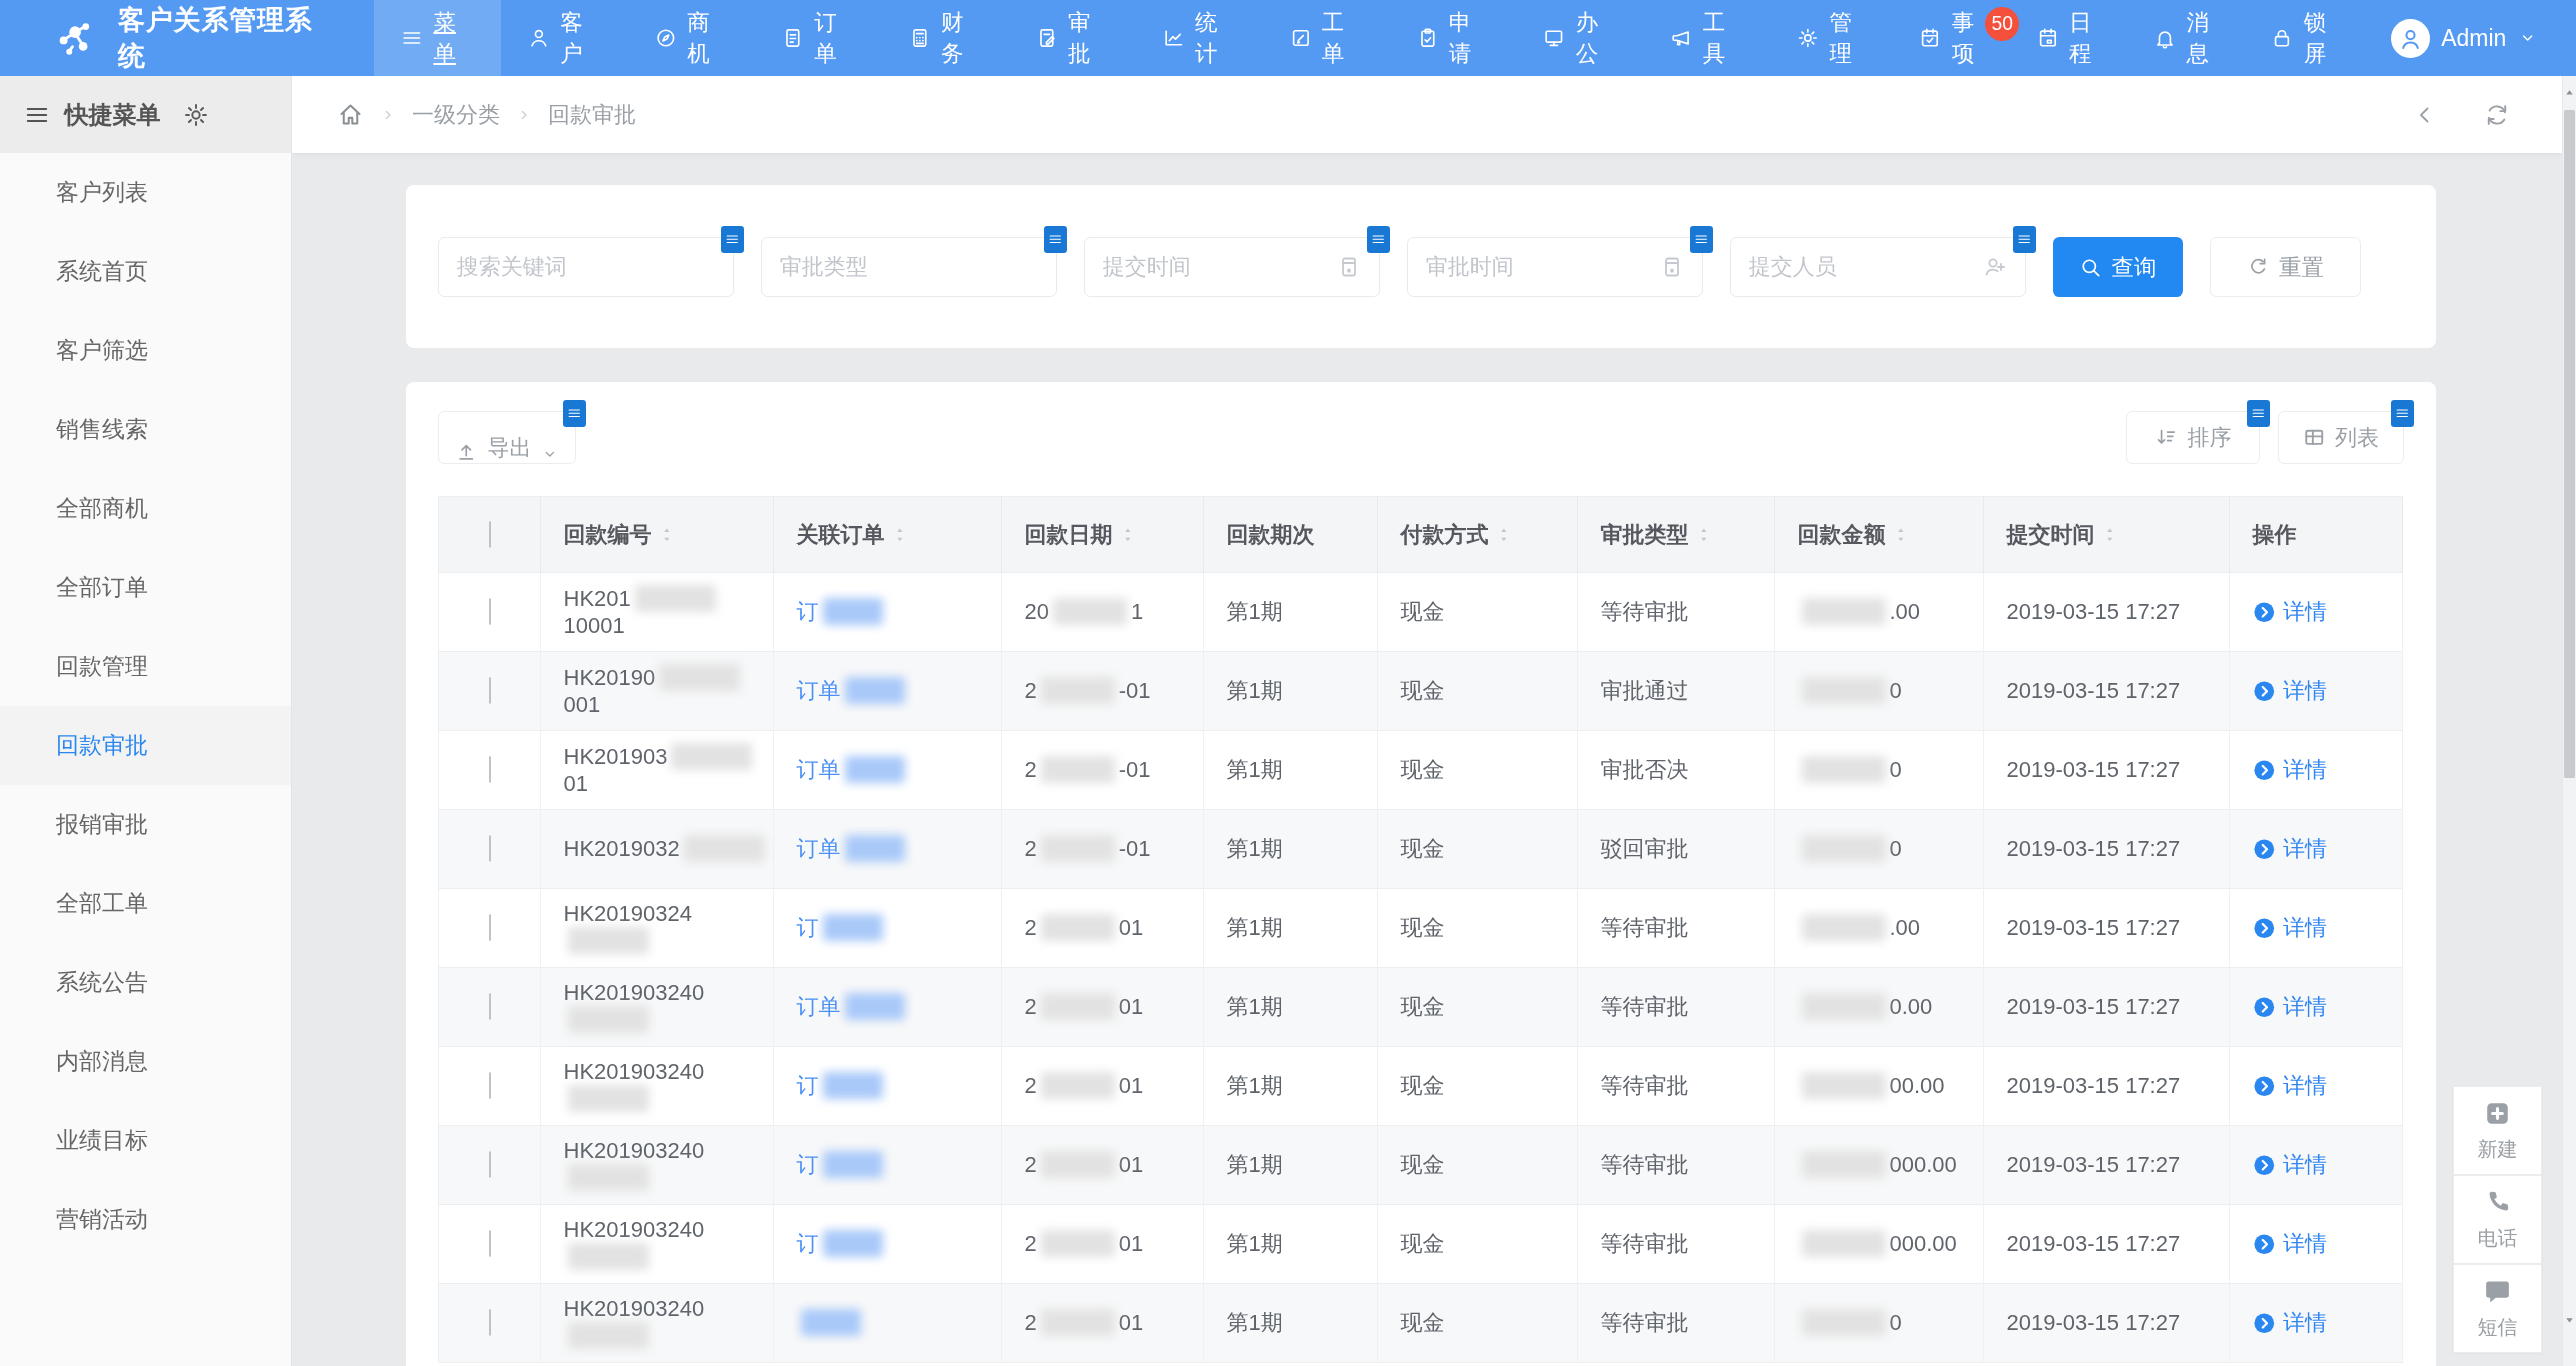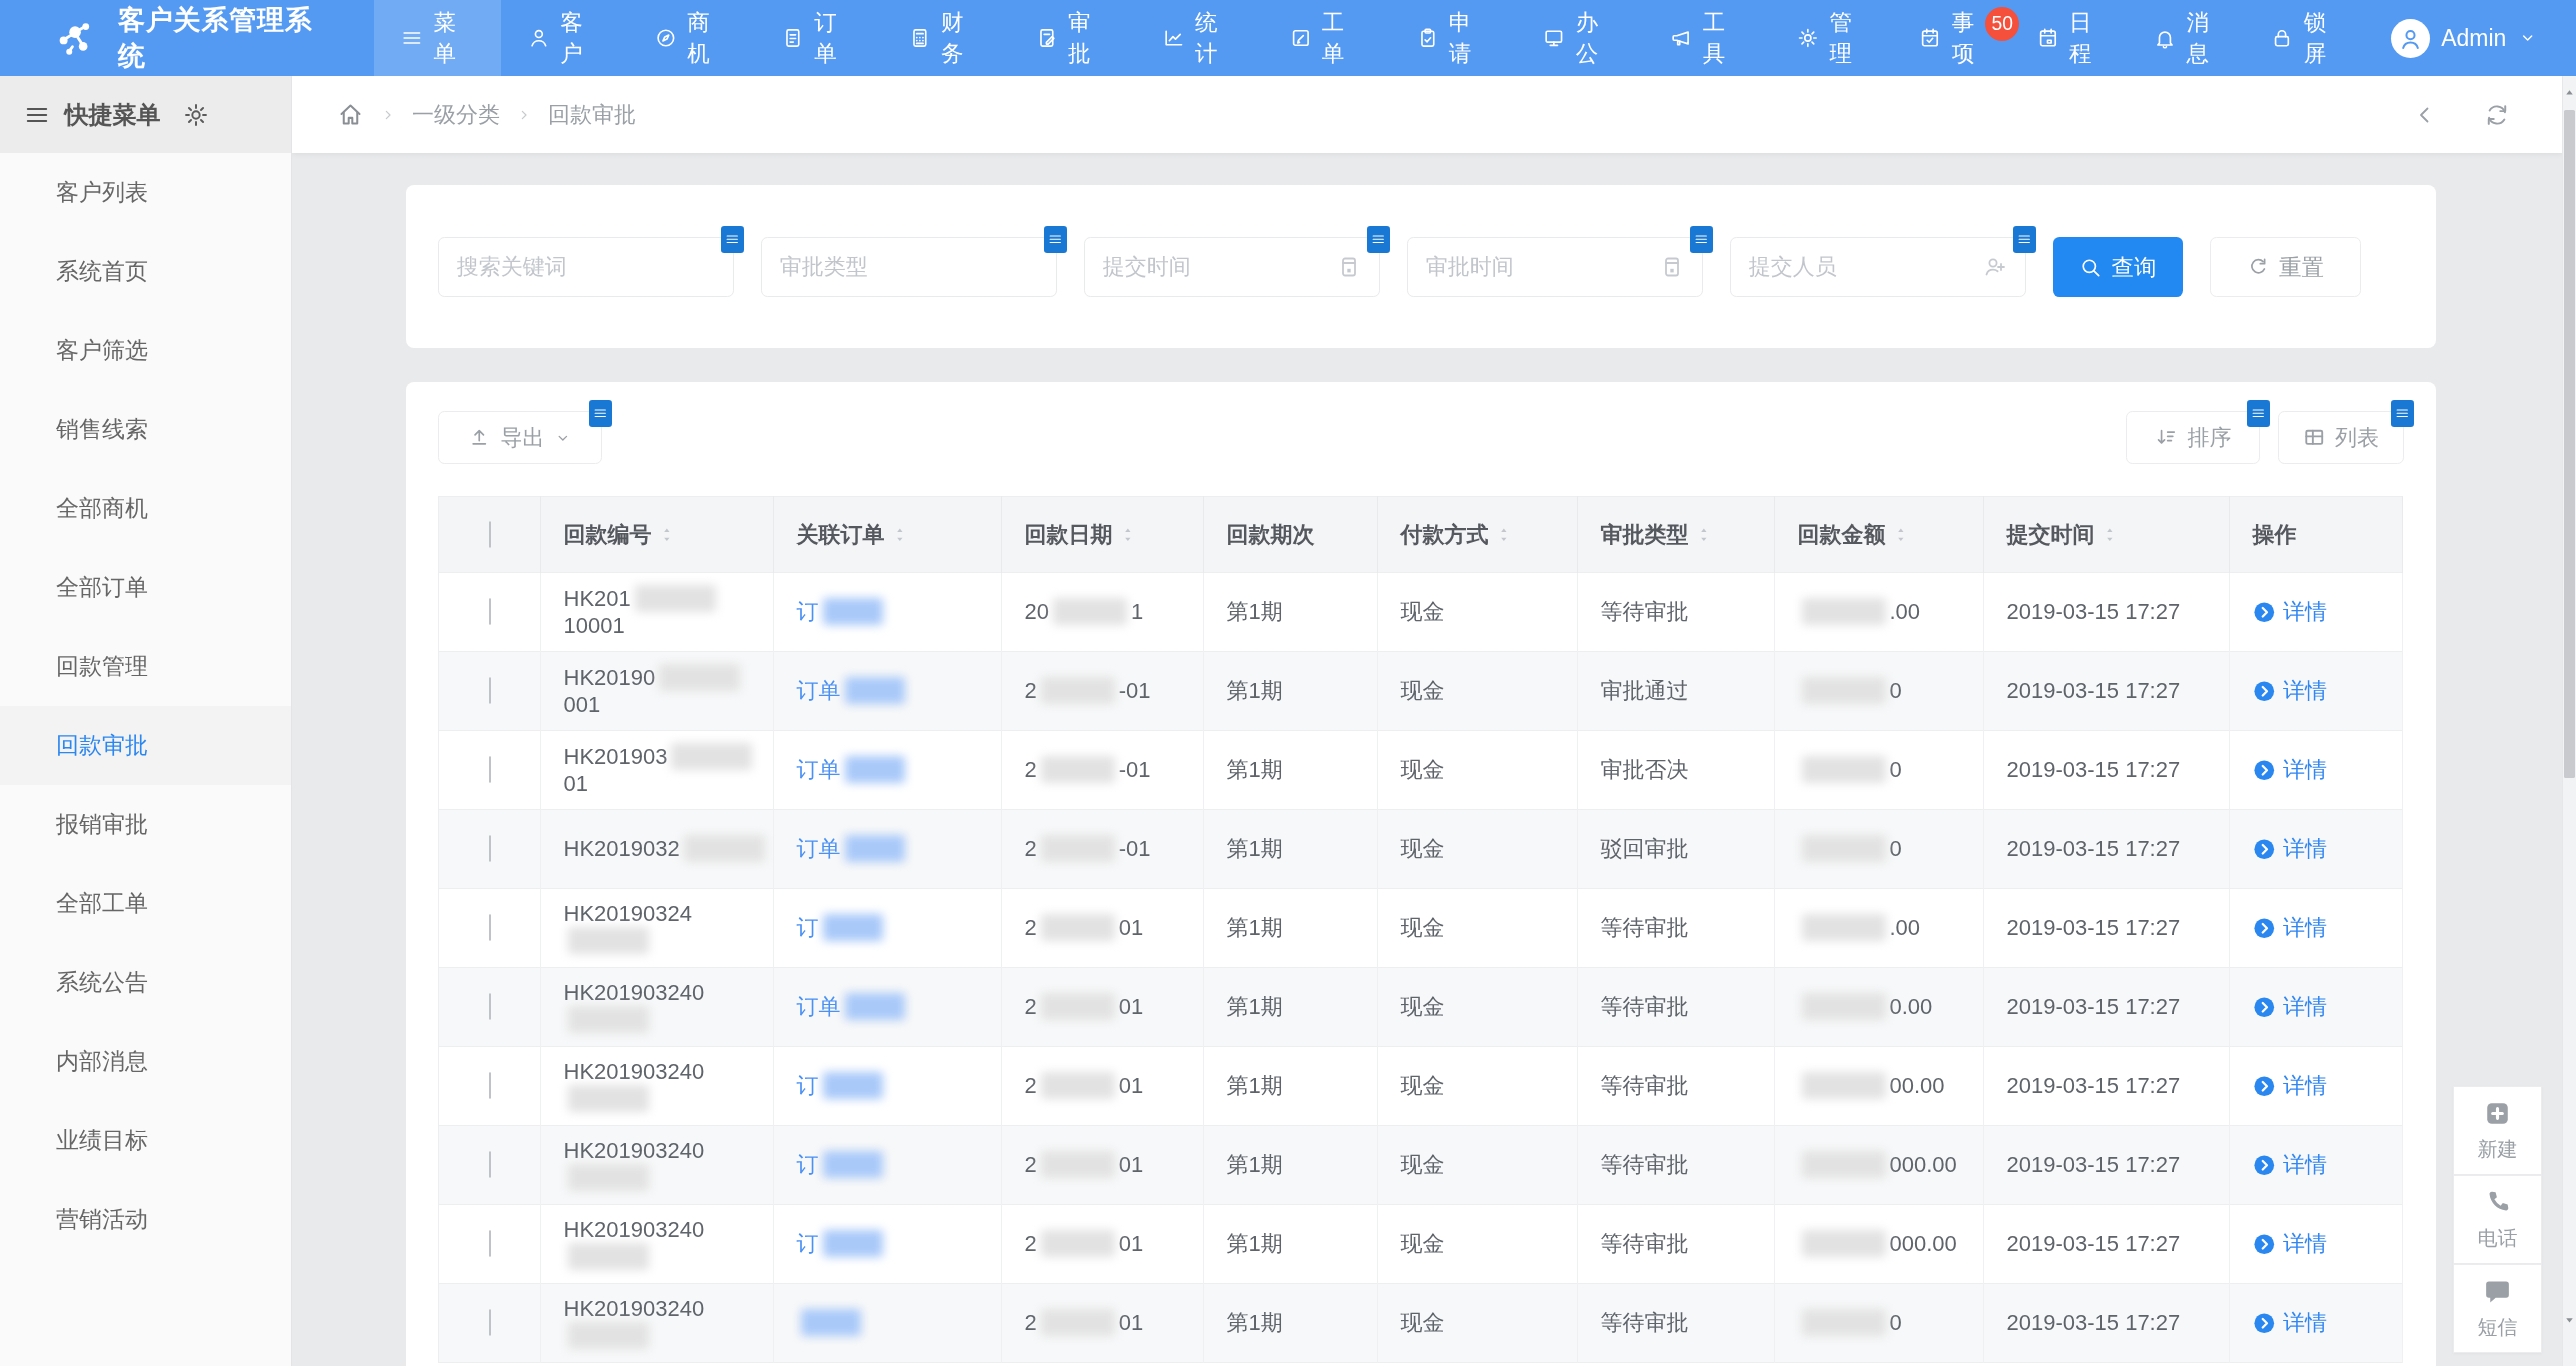--- a/index.html
+++ b/index.html
@@ -7,21 +7,21 @@
     font-family:"Liberation Sans","DejaVu Sans",sans-serif; }
   svg { display:block; }
 
   
   .navbar { position:absolute; top:0; left:0; width:2576px; height:76px; background:#559af2;
     display:flex; align-items:center; color:#fff; z-index:30; }
   .brand { display:flex; align-items:center; gap:21px; padding:0 48px 0 52px; }
   .brand-title { font-size:27px; font-weight:bold; letter-spacing:0.8px; }
   .nav-menu { display:flex; height:76px; }
   .nav-item { display:flex; align-items:center; gap:10.5px; padding:0 27px; font-size:22.5px; cursor:pointer; height:76px; }
-  .nav-item.active { background:rgba(255,255,255,.17); }
+  .nav-item.active { background:rgba(255,255,255,.17);text-decoration:underline; }
   .nav-right { margin-left:auto; display:flex; align-items:center; height:76px; }
   .nav-right .nav-item { position:relative; padding:0 22px; }
   .badge-red { position:absolute; top:7.2px; right:-4.8px; min-width:34px; height:34px; border-radius:17px;
     background:#f4503c; color:#fff; font-size:19.3px; display:flex; align-items:center; justify-content:center; padding:0 6.4px; }
   .nav-user { display:flex; align-items:center; gap:11.3px; padding:0 39px 0 24px; cursor:pointer; }
   .avatar { width:39px; height:39px; border-radius:50%; background:#fff; color:#559af2;
     display:flex; align-items:center; justify-content:center; }
   .nav-user span { font-size:23px; }
 
   
@@ -54,21 +54,21 @@
     border-radius:3.2px; display:flex; align-items:center; justify-content:center; color:#fff; cursor:pointer; z-index:3; }
   .btn { height:60px; border-radius:6.4px; display:flex; align-items:center; justify-content:center; gap:9.7px;
     font-size:22.5px; cursor:pointer; }
   .btn-primary { width:130px; background:#2288f2; color:#fff; }
   .btn-plain { width:151px; background:#fff; border:1.6px solid #ececee; color:#9aa0a6; }
 
   .table-panel { margin-top:34px; height:1047px; padding:29px 32px 0 32px; }
   .toolbar { display:flex; align-items:flex-start; margin-bottom:32px; }
   .tb-btn { position:relative; height:53px; border:1.6px solid #ececee; border-radius:6.4px; background:#fff;
     display:flex; align-items:center; justify-content:center; gap:9.7px; font-size:22px; color:#9aa0a6; cursor:pointer; }
-  .tb-export { width:164px; }
+  .tb-export { width:138px;align-items:flex-end; }
   .tb-right { margin-left:auto; display:flex; gap:17.7px; }
   .tb-sort { width:134px; } .tb-list { width:126px; }
 
   table.grid { border-collapse:collapse; width:1964px; table-layout:fixed; border:0.8px solid #eceef0; }
   .grid th { background:#f4f5f6; height:76px; font-size:22px; color:#55585e; text-align:left;
     padding-left:22.5px; font-weight:bold; border-right:0.8px solid #e8eaec; cursor:pointer; }
   .grid td { height:79px; font-size:22px; color:#5f646b; padding-left:22.5px;
     border-top:0.8px solid #eceef0; border-right:0.8px solid #eff0f2; }
   .grid tr.alt td { background:#f7f8f9; }
   .col-chk { width:102px; } .col-no { width:233px; } .col-ord { width:228px; } .col-date { width:202px; }

